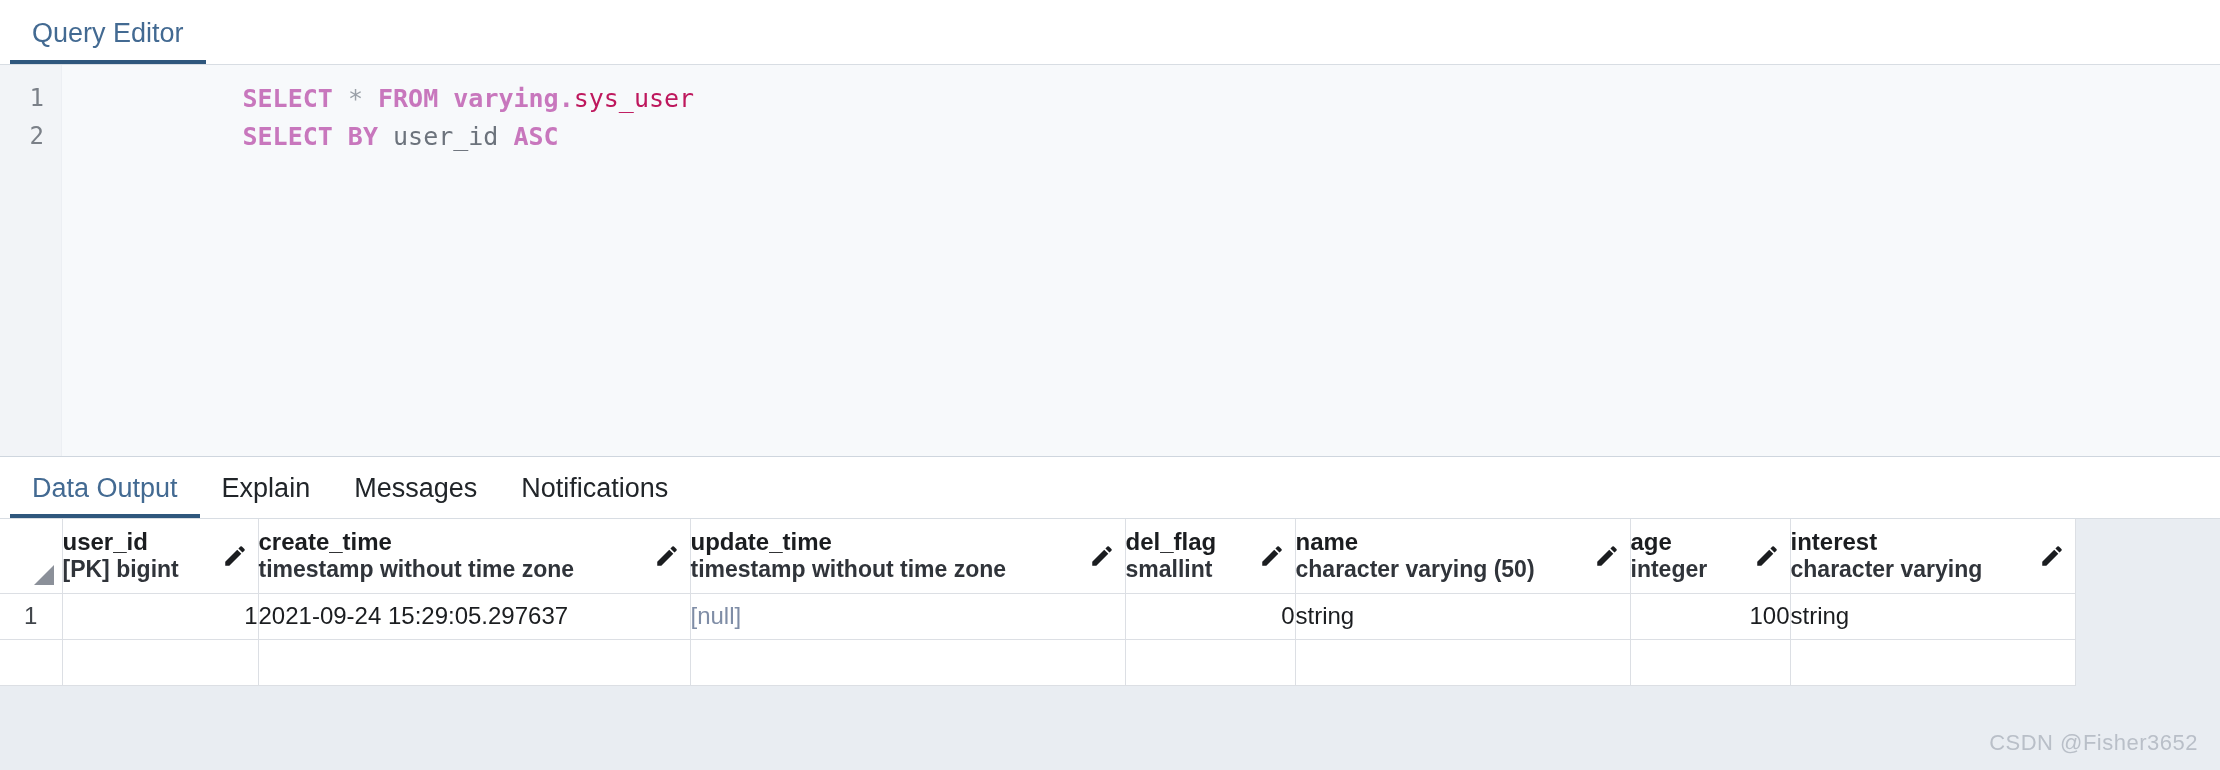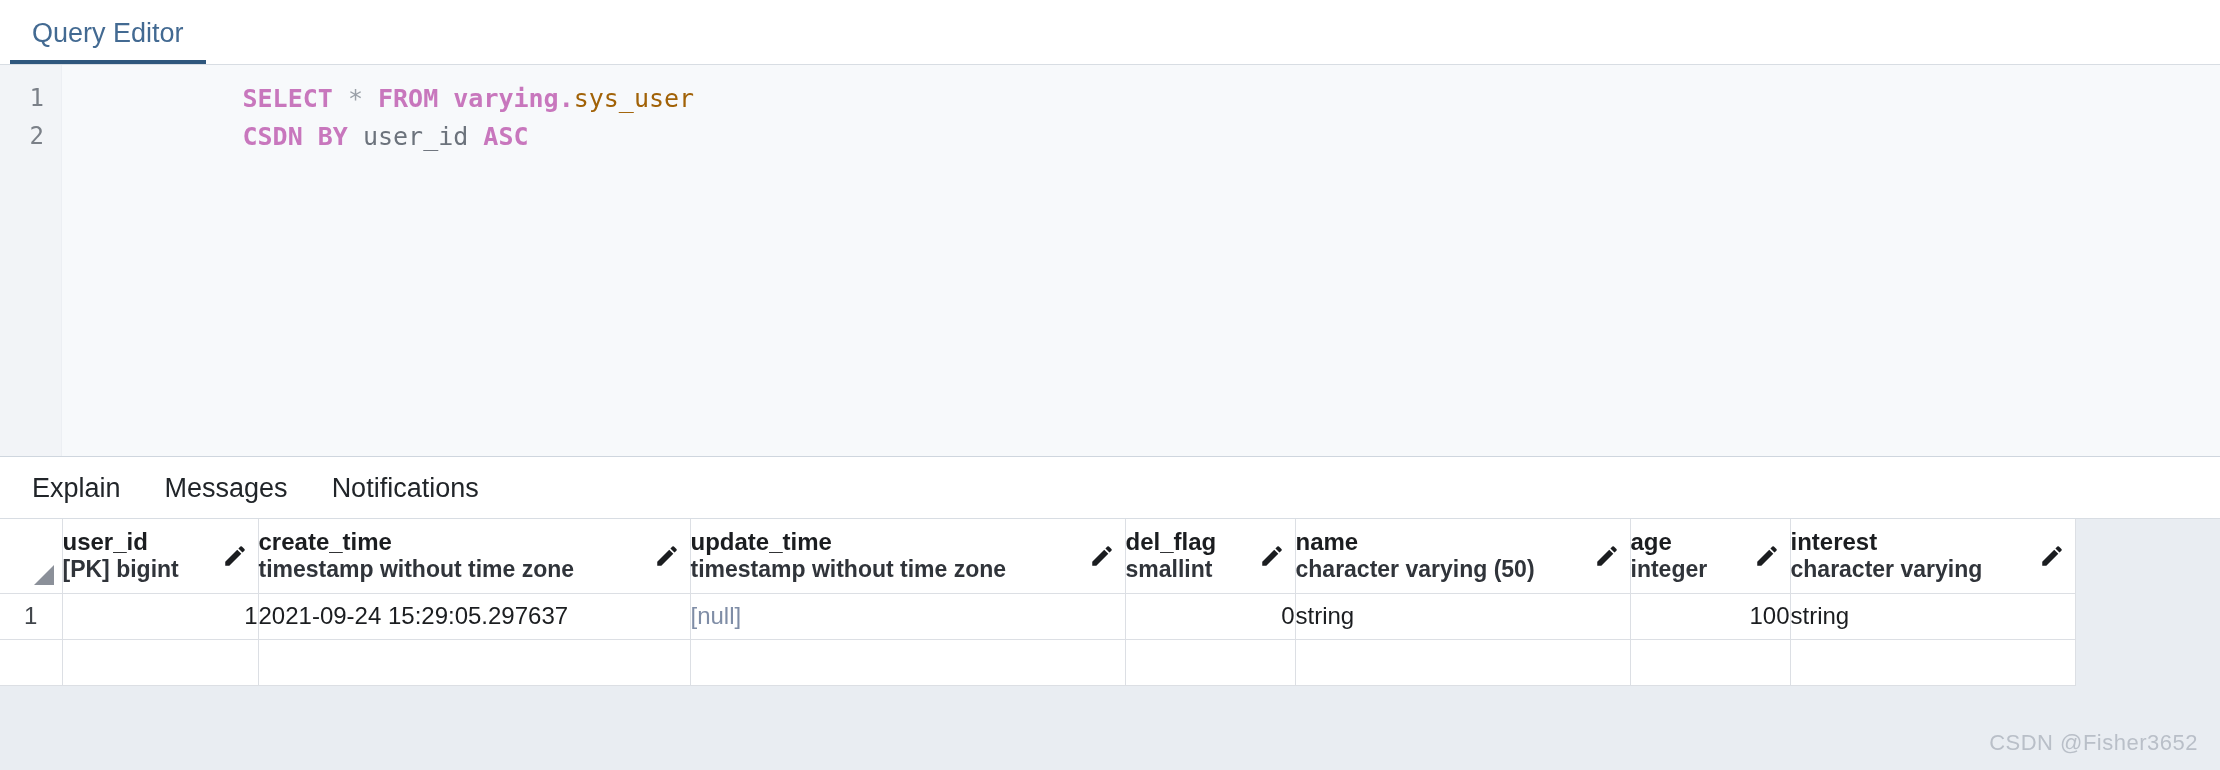--- a/index.html
+++ b/index.html
@@ -61,21 +61,21 @@
   .lineno {
     width: 62px; min-width: 62px;
     text-align: right;
     padding-right: 18px;
     color: #7b8088;
     font-family: "DejaVu Sans Mono", monospace;
     font-size: 24px;
   }
   .codetext { padding-left: 30px; }
   .kw   { color: #c877bd; font-weight: bold; margin-top: 22px; }
-  .ident{ color: #a16207; }
+  .ident{ color: #be185d; }
   .plain{ color: #6c737c; }
   .op   { color: #9aa0a8; }
 
   
   .lower {
     position: relative;
     background: #e9edf2;
     height: 313px;
   }
   .resulttabs {
@@ -175,30 +175,31 @@
       <div class="codeline">
         <span class="lineno">1</span>
         <span class="codetext">
           <span class="kw">SELECT</span><span class="plain"> </span><span class="op">*</span><span class="plain"> </span><span class="kw">FROM</span><span class="plain"> </span><span class="kw">varying</span><span class="kw">.</span><span class="ident">sys_user</span>
         </span>
       </div>
 
       <div class="codeline">
         <span class="lineno">2</span>
         <span class="codetext">
-          <span class="kw">CSDN BY</span><span class="plain"> </span><span class="plain">user_id</span><span class="plain"> </span><span class="kw">ASC</span>
+          <span class="kw">SELECT BY</span><span class="plain"> </span><span class="plain">user_id</span><span class="plain"> </span><span class="kw">ASC</span>
         </span>
       </div>
 
     </div>
   </div>
 
   <div class="lower">
 
     <div class="resulttabs">
+      <div class="rtab active">Data Output</div>
       <div class="rtab">Explain</div>
       <div class="rtab">Messages</div>
       <div class="rtab">Notifications</div>
     </div>
 
     <div class="gridwrap">
       <table class="grid">
         <colgroup id="grid-colgroup">
           <col style="width:62px">
         <col style="width: 196px;">

